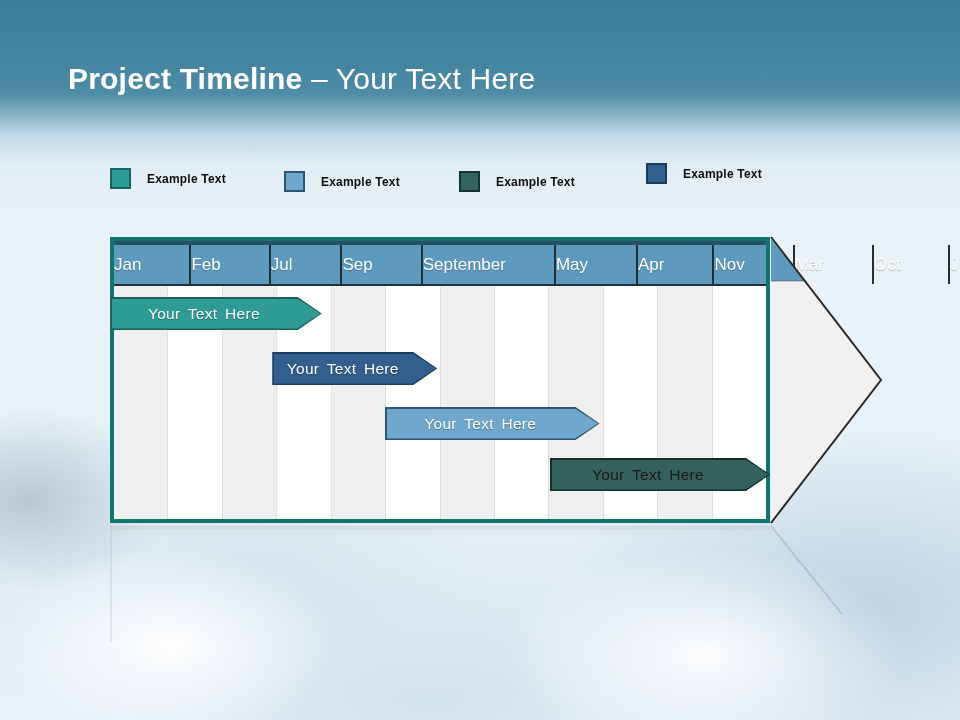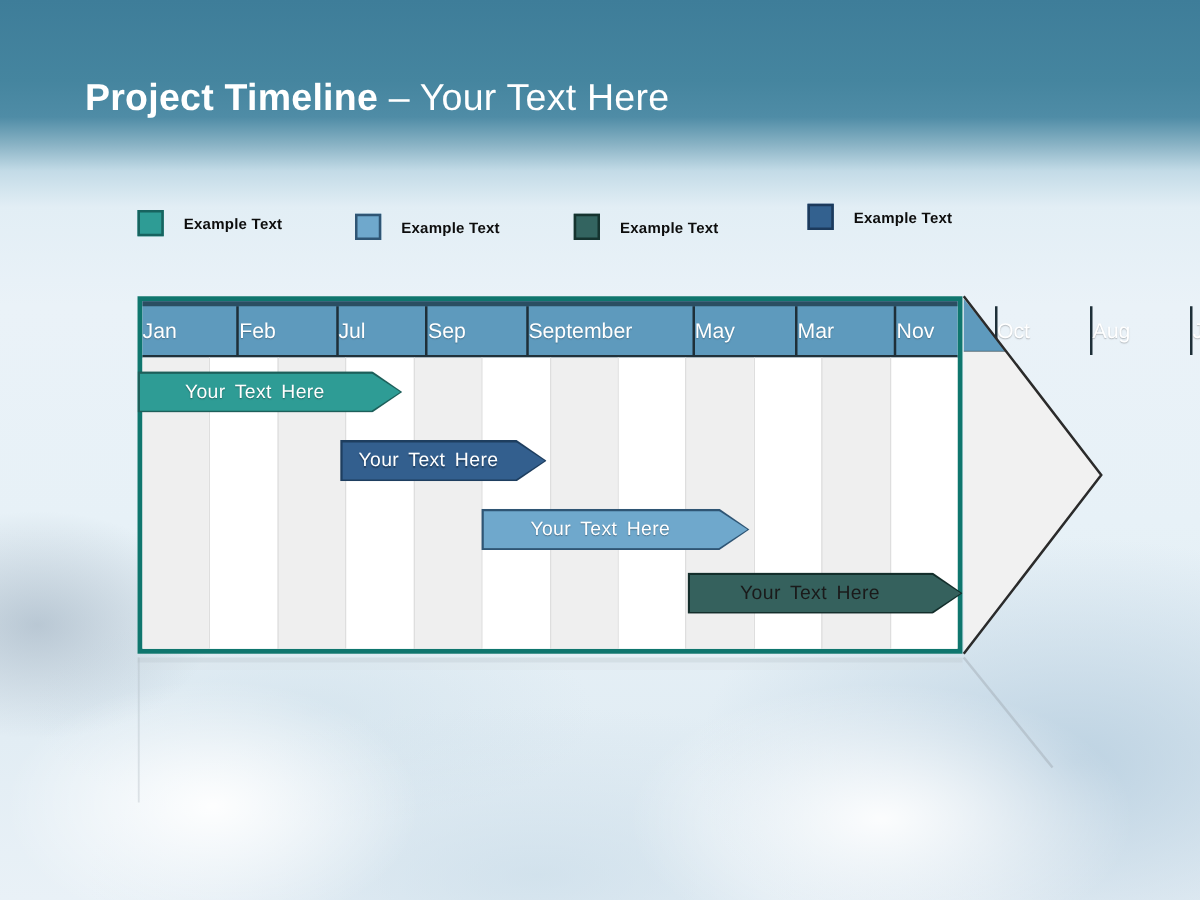--- a/index.html
+++ b/index.html
@@ -94,24 +94,24 @@
     </div>
 
   <div class="tl-rect">
     <div class="tl-header" id="month-header" style="background: rgb(94, 154, 189); border-top-color: rgb(42, 78, 98);">
         <div class="mcell">Jan</div>
         <div class="mcell">Feb</div>
         <div class="mcell">Jul</div>
         <div class="mcell">Sep</div>
         <div class="mcell">September</div>
         <div class="mcell">May</div>
+        <div class="mcell">Apr</div>
+        <div class="mcell">Nov</div>
         <div class="mcell">Mar</div>
-        <div class="mcell">Nov</div>
         <div class="mcell">Oct</div>
-        <div class="mcell">Aug</div>
         <div class="mcell">Jul</div>
         <div class="mcell">Aug</div>
       </div>
     <div class="tl-body" id="month-cols">
         <div class="bcol" style="background: rgb(239, 239, 239);"></div>
         <div class="bcol" style="background: rgb(255, 255, 255);"></div>
         <div class="bcol" style="background: rgb(239, 239, 239);"></div>
         <div class="bcol" style="background: rgb(255, 255, 255);"></div>
         <div class="bcol" style="background: rgb(239, 239, 239);"></div>
         <div class="bcol" style="background: rgb(255, 255, 255);"></div>

